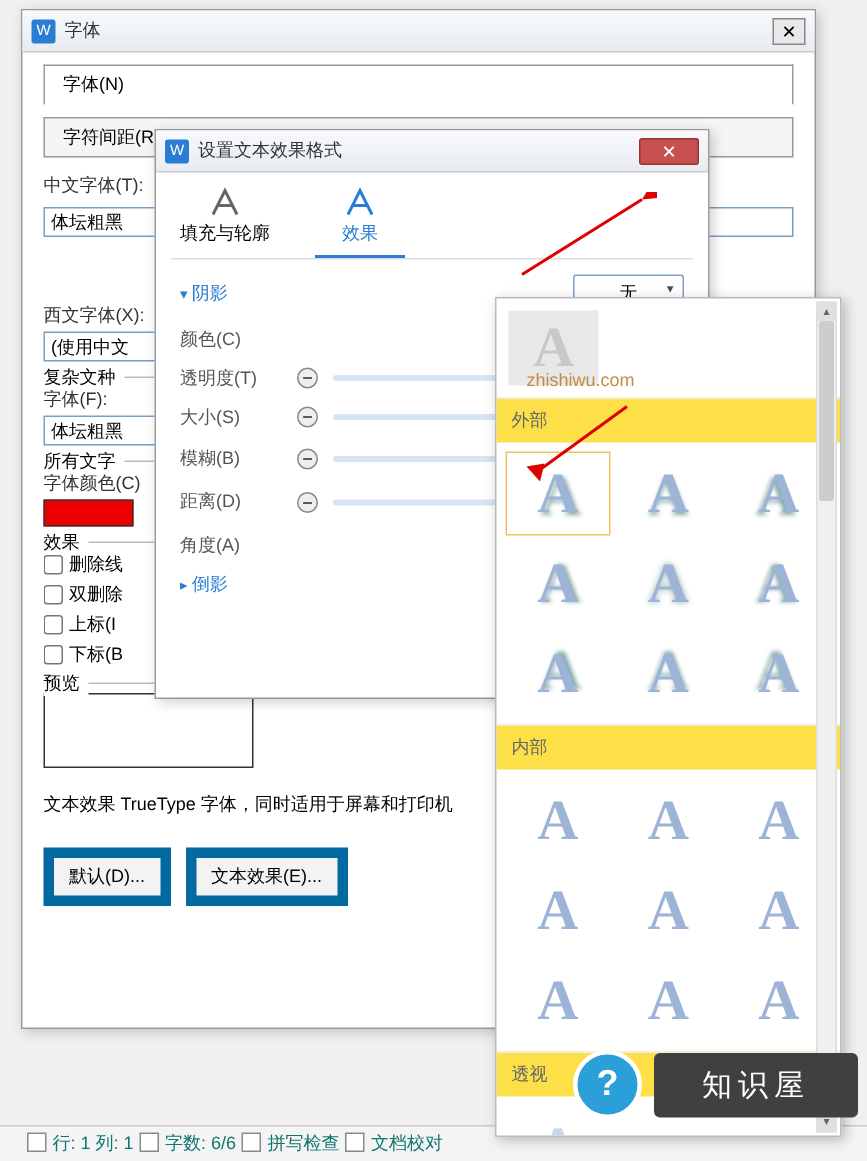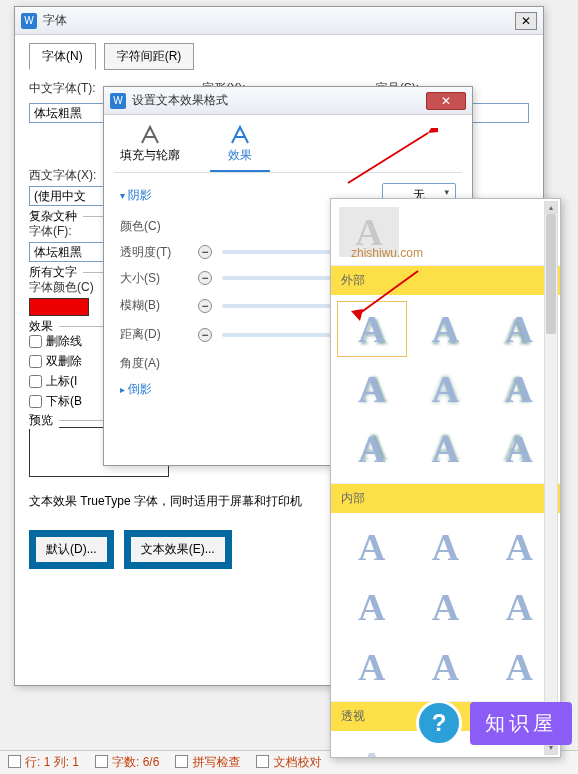--- a/index.html
+++ b/index.html
@@ -5,21 +5,21 @@
 *{box-sizing:border-box;margin:0;padding:0;font-family:"Microsoft YaHei",SimSun,sans-serif;font-size:12px;}
 body{background:#f0f0f0;width:578px;height:774px;position:relative;overflow:hidden;}
 .dlg{position:absolute;background:#fff;border:1px solid #999;box-shadow:2px 2px 8px rgba(0,0,0,.2);}
 .titlebar{height:28px;background:linear-gradient(#f7f9fc,#e8ecf2);border-bottom:1px solid #ccc;display:flex;align-items:center;padding:0 6px;}
 .titlebar .ico{width:16px;height:16px;background:#2b7cd3;color:#fff;display:flex;align-items:center;justify-content:center;font-size:10px;border-radius:2px;margin-right:6px;}
 .titlebar .ttl{flex:1;color:#333;}
 .titlebar .xbtn{width:40px;height:18px;background:#c75050;border:1px solid #a03030;border-radius:2px;color:#fff;display:flex;align-items:center;justify-content:center;cursor:pointer;}
 .titlebar .xbtn2{width:22px;height:18px;border:1px solid #888;background:#e8e8e8;display:flex;align-items:center;justify-content:center;margin-left:4px;cursor:pointer;}
 #font-dlg{left:14px;top:6px;width:530px;height:680px;}
 #font-body{padding:8px 14px;}
-.tabs{display:flex;gap:8px;margin-bottom:10px;}
+.tabs{display:flex;gap:8px;margin-bottom:10px;flex-direction:column;}
 .tab{border:1px solid #999;padding:4px 12px;background:#f5f5f5;cursor:pointer;}
 .tab.active{background:#fff;border-bottom:1px solid #fff;position:relative;z-index:2;}
 .fieldrow{display:flex;gap:20px;margin-bottom:4px;}
 .fieldrow>div{flex:1;}
 label{color:#333;display:block;margin-bottom:2px;}
 .inp{border:1px solid #7a9fc4;padding:2px 4px;background:#fff;width:100%;height:20px;}
 .group-line{border-top:1px solid #bbb;margin:10px 0 6px;position:relative;}
 .group-line span{position:absolute;top:-9px;left:0;background:#fff;padding-right:6px;}
 .swatch{width:60px;height:18px;background:#e00;border:1px solid #333;}
 .chk{display:flex;align-items:center;gap:4px;margin:3px 0;}
@@ -57,25 +57,25 @@
 .preset-item.hover{border:1px solid #f0c060;}
 .bigA{font-size:38px;font-weight:bold;font-family:"Times New Roman",serif;color:#9db4d6;}
 .none-box{padding:8px;}
 .none-item{width:60px;height:50px;background:#e8e8e8;display:flex;align-items:center;justify-content:center;}
 .none-item .bigA{color:#c8c8c8;}
 .scrollbar{position:absolute;right:2px;top:2px;bottom:2px;width:14px;background:#f0f0f0;border:1px solid #ddd;}
 .scrollbar .thumb{position:absolute;left:1px;right:1px;top:12px;height:120px;background:#cdcdcd;border-radius:2px;}
 .scrollbar .arr{position:absolute;left:0;right:0;height:12px;background:#e0e0e0;text-align:center;font-size:8px;line-height:12px;color:#666;}
 .arrow-red{position:absolute;z-index:20;pointer-events:none;}
 .watermark{position:absolute;right:155px;top:246px;color:#c08030;font-size:12px;z-index:30;opacity:.9;}
-.statusbar{position:absolute;left:0;right:0;bottom:0;height:24px;background:#f4f4f4;border-top:1px solid #ccc;display:flex;align-items:center;padding:0 8px;gap:16px;color:#c2410c;z-index:2;}
+.statusbar{position:absolute;left:0;right:0;bottom:0;height:24px;background:#f4f4f4;border-top:1px solid #ccc;display:flex;align-items:center;padding:0 18px;gap:4px;color:#0f766e;z-index:2;}
 .statusbar span::before{content:"";display:inline-block;width:11px;height:11px;border:1px solid #888;margin-right:4px;vertical-align:-2px;background:#fff;}
 .logo{position:absolute;right:6px;bottom:28px;display:flex;align-items:center;gap:8px;z-index:40;}
 .logo .bubble{width:46px;height:46px;border-radius:50%;background:#2b9fd8;display:flex;align-items:center;justify-content:center;color:#fff;font-size:24px;font-weight:bold;border:3px solid #fff;}
-.logo .txt{background:#8b5cf6;color:#fff;padding:8px 15px;font-size:20px;border-radius:4px;letter-spacing:4px;}
+.logo .txt{background:#404040;color:#fff;padding:8px 32px;font-size:20px;border-radius:4px;letter-spacing:4px;}
 </style>
 </head>
 <body>
 
 <div id="font-dlg" class="dlg">
   <div class="titlebar">
     <div class="ico">W</div>
     <div class="ttl">字体</div>
     <div class="xbtn2">✕</div>
   </div>

